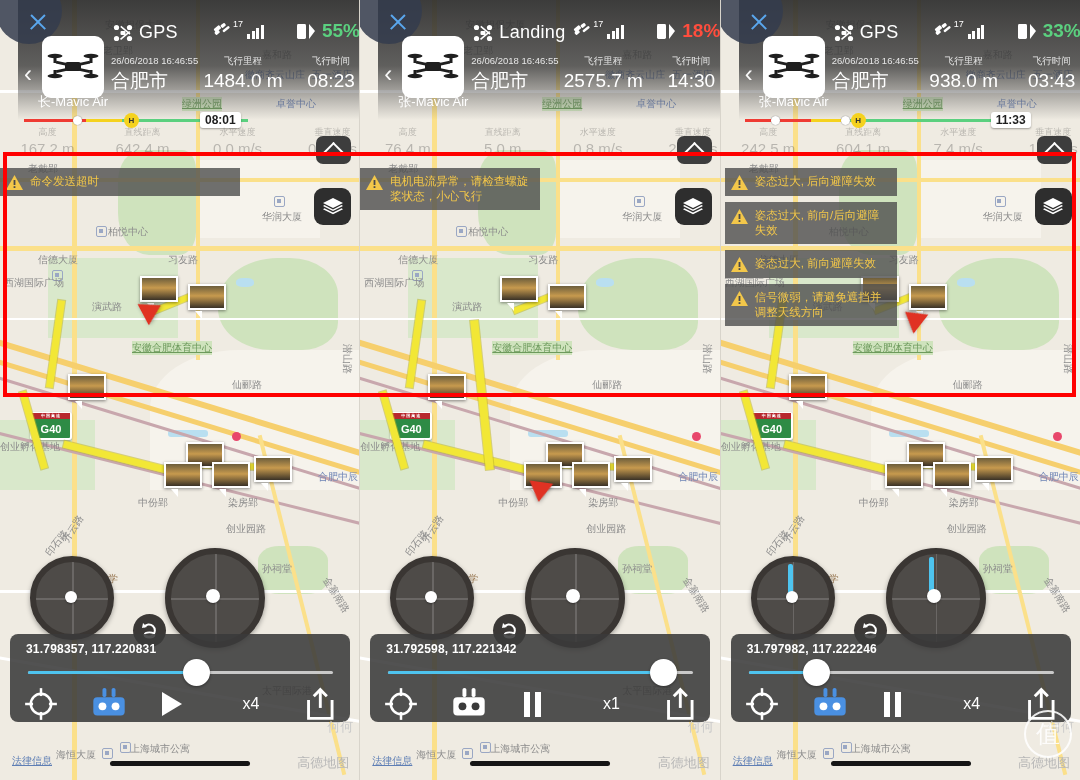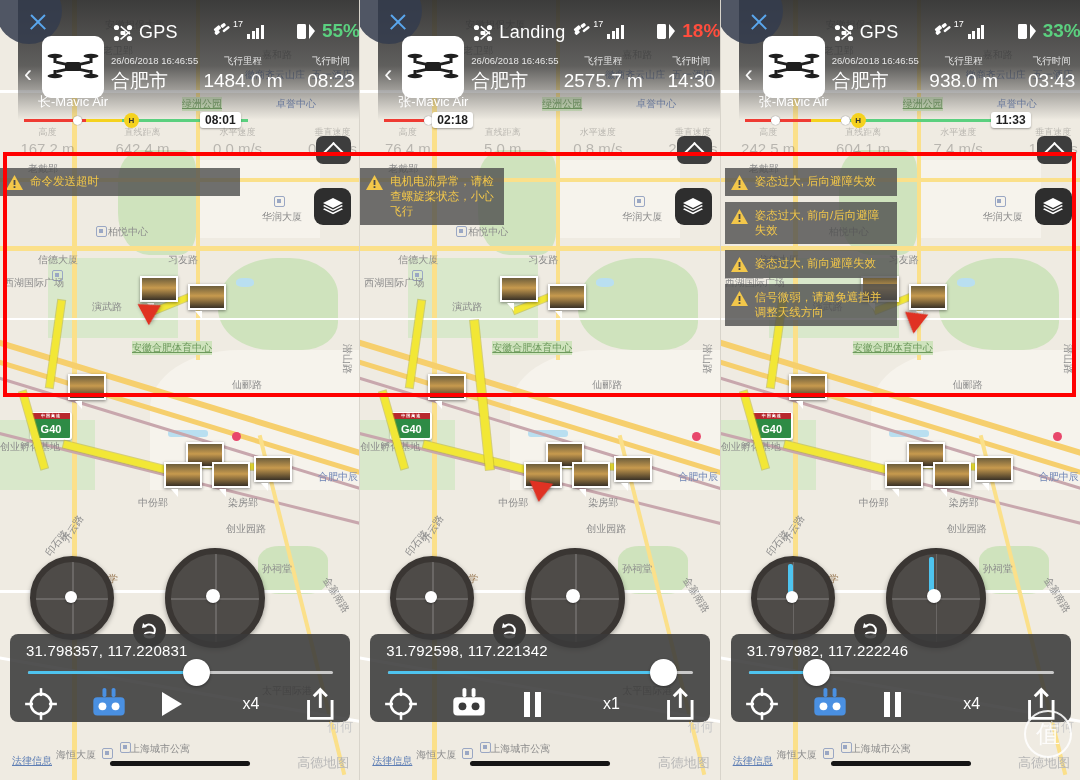--- a/index.html
+++ b/index.html
@@ -122,21 +122,21 @@
   .stick .needle{position:absolute;background:#4ec4ef;border-radius:2px;}
   .stickL{left:30px;top:556px;width:72px;height:72px;}
   .stickR{left:165px;top:548px;width:88px;height:88px;}
   .recenter{position:absolute;left:133px;top:614px;width:33px;height:33px;border-radius:50%;background:#3b3836;
     display:flex;align-items:center;justify-content:center;}
   .recenter svg{width:19px;height:19px;}
 
   
   .player{position:absolute;left:10px;bottom:58px;width:340px;height:88px;border-radius:8px;
     background:rgba(58,58,58,.88);}
-  .player .coord{position:absolute;left:16px;top:8px;color:#fff;font-size:15px;letter-spacing:.2px;}
+  .player .coord{position:absolute;left:16px;top:8px;color:#fff;font-size:12px;letter-spacing:.2px;font-weight:bold;}
   .track{position:absolute;left:18px;top:37px;width:305px;height:3px;background:#c9c9c9;border-radius:2px;}
   .track .fill{position:absolute;left:0;top:0;height:3px;background:#4ec4ef;border-radius:2px;}
   .track .knob{position:absolute;top:-12px;width:27px;height:27px;border-radius:50%;background:#fff;
     box-shadow:0 1px 3px rgba(0,0,0,.4);}
   .pbtns{position:absolute;left:0;top:52px;width:340px;height:36px;}
   .pbtn{position:absolute;top:0;height:36px;display:flex;align-items:center;justify-content:center;}
   .b-target{left:14px;width:34px;}
   .b-rc{left:82px;width:34px;}
   .b-play{left:140px;width:44px;}
   .b-speed{left:218px;width:46px;color:#fff;font-size:16px;}
@@ -655,25 +655,20 @@
       <div class="metric m-dist">
         <div class="cap">飞行里程</div>
         <div class="val">2575.7 m</div>
       </div>
       <div class="metric m-time">
         <div class="cap">飞行时间</div>
         <div class="val">14:30</div>
       </div>
     </div>
 
-    <div class="timeline">
-      <div class="tl-red" style="width:48px;"></div>
-      <div class="tl-dot" style="left:40px;"></div>
-      <div class="tl-time" style="left:48px;">02:18</div>
-    </div>
 
     <div class="telestrip">
       <div class="cell">
           <div class="cap">高度</div>
           <div class="val">76.4 m</div>
         </div>
       <div class="cell">
           <div class="cap">直线距离</div>
           <div class="val">5.0 m</div>
         </div>
@@ -693,21 +688,21 @@
     <div class="layers">
       <svg viewBox="0 0 22 20">
           <g fill="#fff">
             <path d="M11 1 L21 6 L11 11 L1 6 Z"></path>
             <path d="M11 12.4 L19.6 8.1 L21 9 L11 14 L1 9 L2.4 8.1 Z"></path>
             <path d="M11 15.6 L19.6 11.3 L21 12.2 L11 17.2 L1 12.2 L2.4 11.3 Z"></path>
           </g>
         </svg>
     </div>
 
-    <div class="warnwrap" style="width:144px;">
+    <div class="warnwrap" style="width:180px;">
       <div class="warn">
         <span class="tri"><svg viewBox="0 0 17 15">
               <path d="M8.5 0 L17 15 L0 15 Z" fill="#f3c74a"></path>
               <rect x="7.6" y="5" width="1.8" height="5" fill="#4a4a4a"></rect>
               <rect x="7.6" y="11.2" width="1.8" height="1.8" fill="#4a4a4a"></rect>
             </svg></span>
         <span class="txt">电机电流异常，请检查螺旋桨状态，小心飞行</span>
       </div>
     </div>
 

